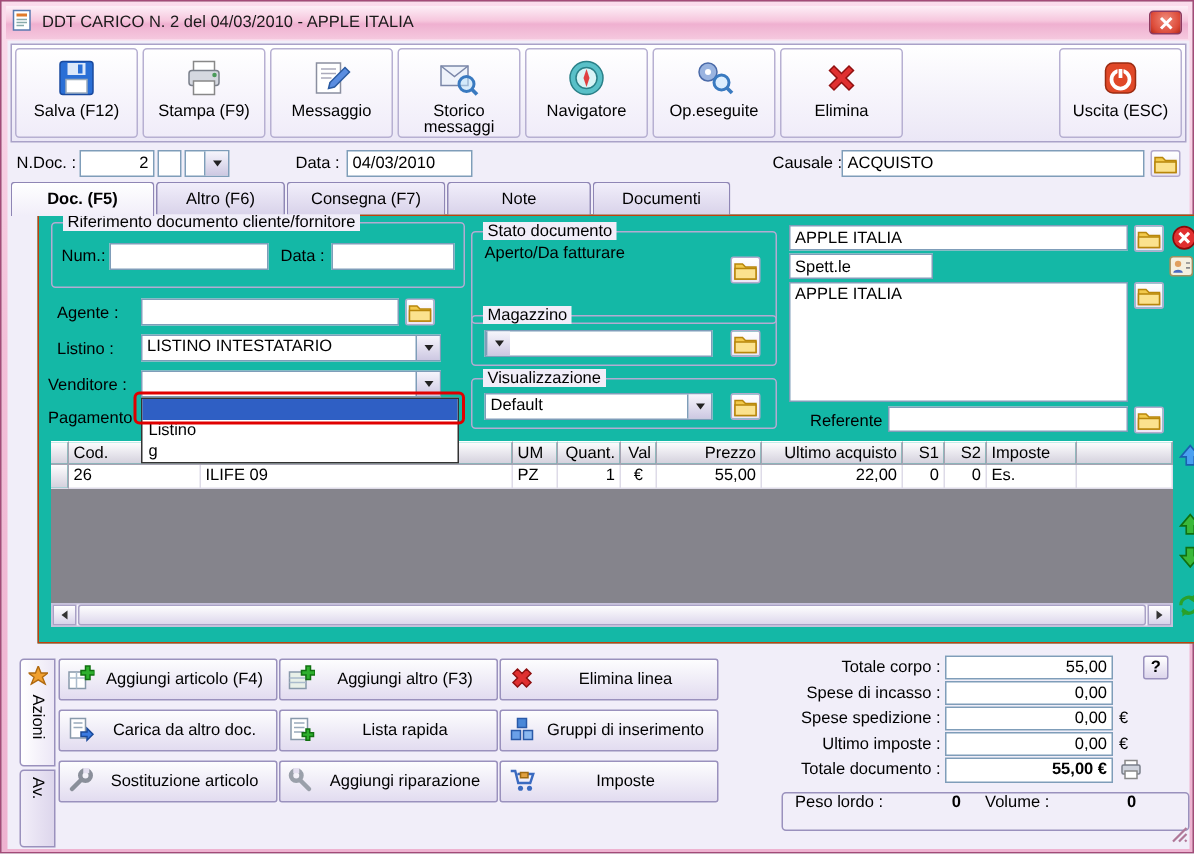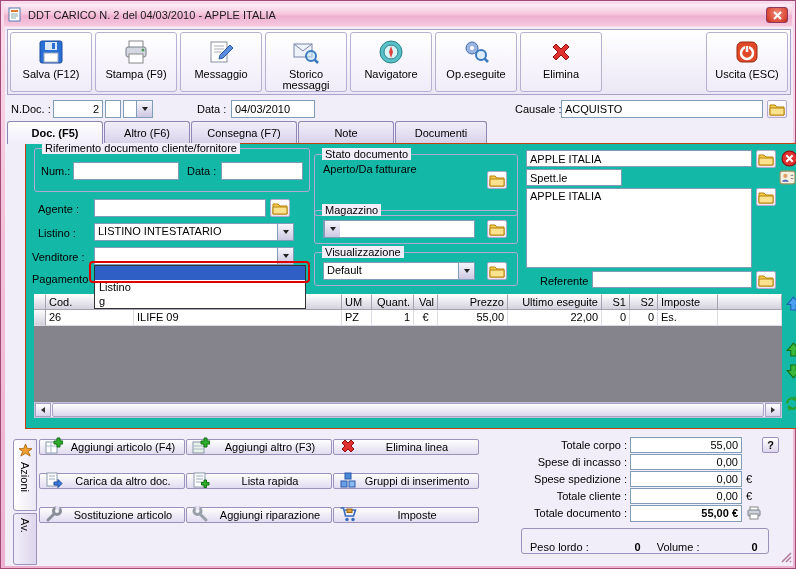--- a/index.html
+++ b/index.html
@@ -50,28 +50,28 @@
 .tdark{position:absolute;left:8px;top:182px;width:748px;height:76px;background:#85848c}
 .hscroll{position:absolute;left:8px;top:258px;width:748px;height:16px;background:#f3f1fa;border:1px solid #c7c2dc;display:flex;align-items:center}
 .sbtn{width:16px;height:14px;border:1px solid #a9a1c6;background:linear-gradient(#fff,#d9d3ea);display:flex;align-items:center;justify-content:center;cursor:pointer}
 .sthumb{flex:1;height:14px;margin:0 1px;border:1px solid #a9a1c6;border-radius:2px;background:linear-gradient(#fefefe,#ddd7ec);cursor:grab}
 .tril{width:0;height:0;border-top:3.5px solid transparent;border-bottom:3.5px solid transparent;border-right:4px solid #333}
 .trir{width:0;height:0;border-top:3.5px solid transparent;border-bottom:3.5px solid transparent;border-left:4px solid #333}
 .rsbtn{position:absolute;width:18px;height:18px;display:flex;align-items:center;justify-content:center;cursor:pointer;background:transparent;border:none}
 
 .vtab{position:absolute;left:8px;width:24px;border:1px solid #9a91bd;border-radius:3px 0 0 3px;background:linear-gradient(90deg,#fdfdfe,#e4dff1);display:flex;flex-direction:column;align-items:center;padding-top:4px;gap:3px;cursor:pointer}
 .vtab .vlabel{writing-mode:vertical-rl;font-size:11px}
-.abtn{position:absolute;width:146px;height:16px;border:1px solid #9a91bd;border-radius:2px;background:linear-gradient(#fdfdfe,#e2dcf0);display:flex;align-items:center;padding:0 5px;gap:4px;font-family:inherit;font-size:11px;cursor:pointer}
+.abtn{position:absolute;width:146px;height:28px;border:1px solid #9a91bd;border-radius:2px;background:linear-gradient(#fdfdfe,#e2dcf0);display:flex;align-items:center;padding:0 5px;gap:4px;font-family:inherit;font-size:11px;cursor:pointer}
 .abtn .albl{flex:1;text-align:center;line-height:11px}
 .tlab{position:absolute;width:136px;text-align:right;font-size:11px;white-space:nowrap}
 .tbox{position:absolute;width:112px;height:16px;border:1px solid #7f9db9;background:#fff;text-align:right;padding:1px 3px;font-size:11px}
 .tbox.bold{font-weight:bold}
 .tsfx{position:absolute;font-size:11px}
 .qbtn{position:absolute;width:17px;height:16px;border:1px solid #9a91bd;border-radius:2px;background:linear-gradient(#fff,#ddd6ec);text-align:center;font-weight:bold;font-size:11px;cursor:pointer}
-.weightbox{position:absolute;left:516px;top:501px;width:248px;height:26px;border:1px solid #9a91bd;border-radius:3px;display:flex;align-items:flex-end;padding:0 8px}
+.weightbox{position:absolute;left:516px;top:501px;width:272px;height:26px;border:1px solid #9a91bd;border-radius:3px;display:flex;align-items:flex-start;padding:0 8px}
 .weightbox .wl{white-space:nowrap}
 .weightbox .wv{font-weight:bold;text-align:right}
 .grip{position:absolute;right:3px;bottom:3px;cursor:nwse-resize}
 </style>
 </head>
 <body>
 
 <div class="window">
 
   <div class="titlebar">
@@ -342,21 +342,21 @@
         </span>
 
       <div class="thead" style="top:150px">
         <span class="th c-sel"></span>
         <span class="th c-cod">Cod.</span>
         <span class="th c-desc">Descrizione</span>
         <span class="th c-um">UM</span>
         <span class="th c-qta tr">Quant.</span>
         <span class="th c-val tr">Val</span>
         <span class="th c-prz tr">Prezzo</span>
-        <span class="th c-ua tr">Ultimo eseguite</span>
+        <span class="th c-ua tr">Ultimo acquisto</span>
         <span class="th c-s1 tr">S1</span>
         <span class="th c-s2 tr">S2</span>
         <span class="th c-imp">Imposte</span>
         <span class="th c-fill"></span>
       </div>
       <div class="trow" style="top:166px">
         <span class="td selc c-sel"></span>
         <span class="td c-cod">26</span>
         <span class="td c-desc">ILIFE 09</span>
         <span class="td c-um">PZ</span>
@@ -505,21 +505,21 @@
     <div class="tbox" style="left:625px;top:410px">55,00</div>
     <button class="qbtn" style="left:757px;top:410px">?</button>
 
     <span class="tlab" style="left:486px;top:429px">Spese di incasso :</span>
     <div class="tbox" style="left:625px;top:427px">0,00</div>
 
     <span class="tlab" style="left:486px;top:446px">Spese spedizione :</span>
     <div class="tbox" style="left:625px;top:444px">0,00</div>
     <span class="tsfx" style="left:741px;top:446px">€</span>
 
-    <span class="tlab" style="left:486px;top:463px">Totale cliente :</span>
+    <span class="tlab" style="left:486px;top:463px">Ultimo imposte :</span>
     <div class="tbox" style="left:625px;top:461px">0,00</div>
     <span class="tsfx" style="left:741px;top:463px">€</span>
 
     <span class="tlab" style="left:486px;top:480px">Totale documento :</span>
     <div class="tbox bold" style="left:625px;top:478px;height:17px">55,00 €</div>
     <span class="rsbtn" style="left:740px;top:477px">
         <svg width="16" height="16" viewBox="0 0 16 16">
           <rect x="4" y="2" width="8" height="4" fill="#fff" stroke="#888"></rect>
           <rect x="2" y="5" width="12" height="6" rx="1" fill="#cfd3dd" stroke="#7a7f8a"></rect>
           <rect x="4" y="9" width="8" height="5" fill="#fff" stroke="#888"></rect>

